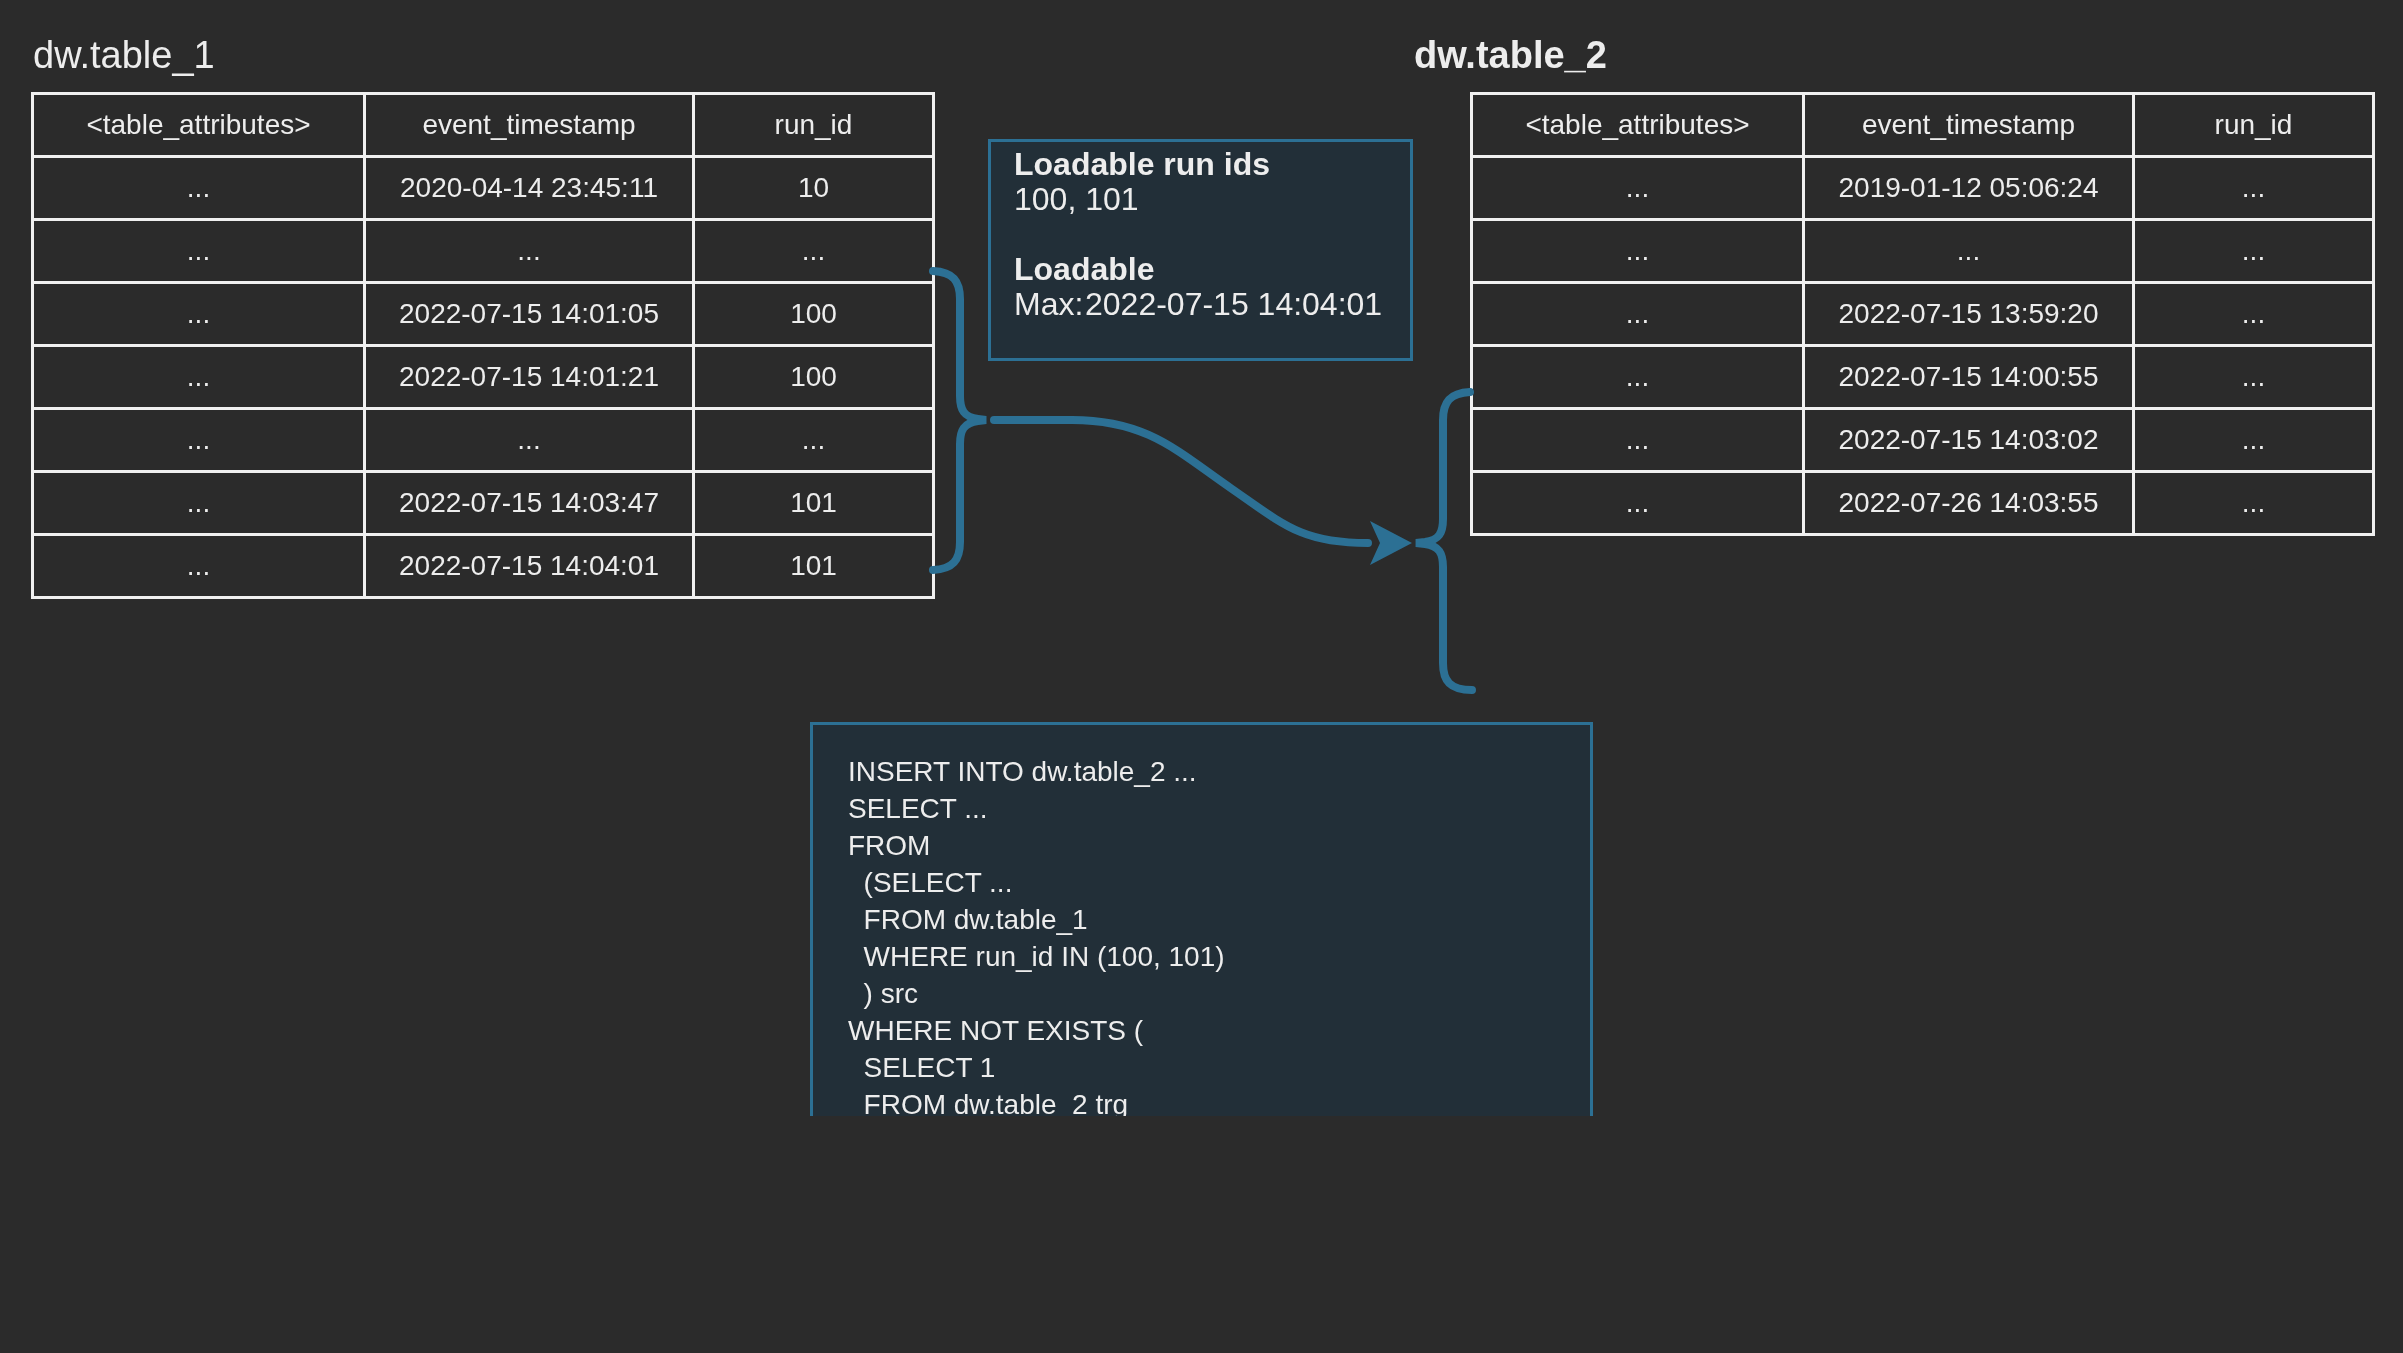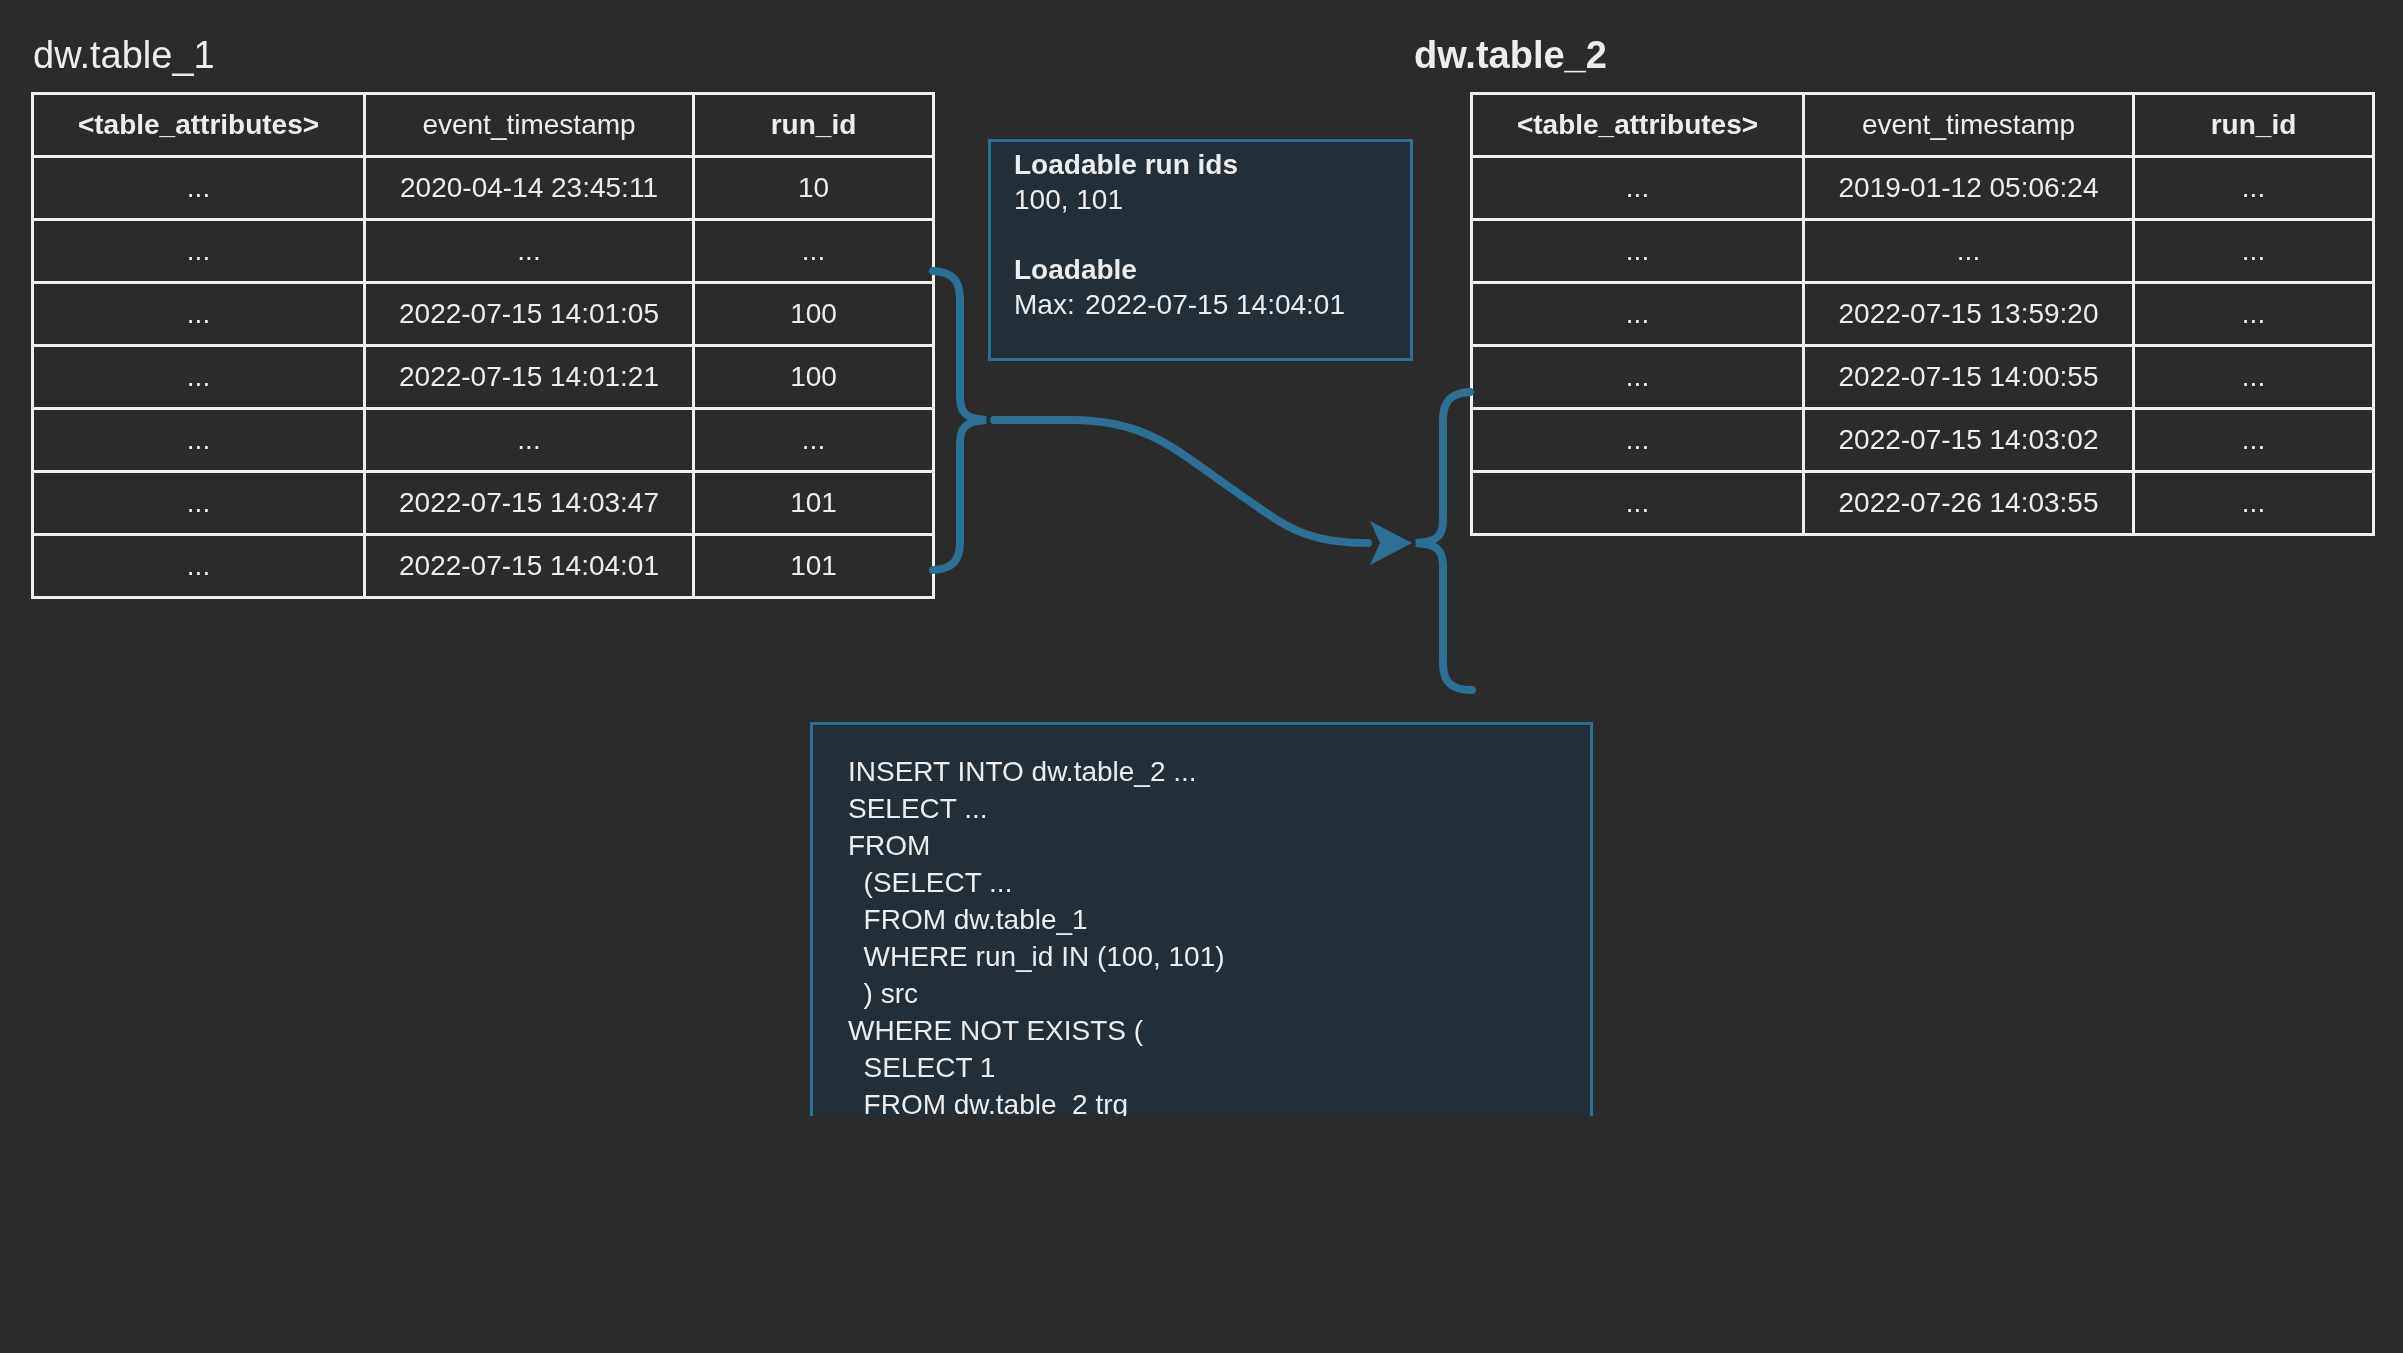--- a/index.html
+++ b/index.html
@@ -34,31 +34,31 @@
     height:60px;
     text-align:center;
     vertical-align:middle;
     font-size:28px;
     font-weight:400;
     color:#ededed;
     padding:0;
     overflow:hidden;
   }
   .dtable th:first-child,
-  .dtable th:last-child{font-weight:700;}
+  .dtable th:last-child{font-weight:400;}
 
   .infobox{
     position:absolute;
     left:988px;top:139px;
     width:425px;height:222px;
     box-sizing:border-box;
     background:#222f38;
     border:3px solid #2c7094;
     padding:5px 16px 0 23px;
-    font-size:28px;
+    font-size:32px;
     line-height:35px;
   }
   .infobox .bold{font-weight:700;}
   .infobox .line{white-space:nowrap;}
   .infobox .spacer{height:35px;}
   .infobox .ts-label{display:inline-block;min-width:71px;}
 
   .sqlbox{
     position:absolute;
     left:810px;top:722px;

